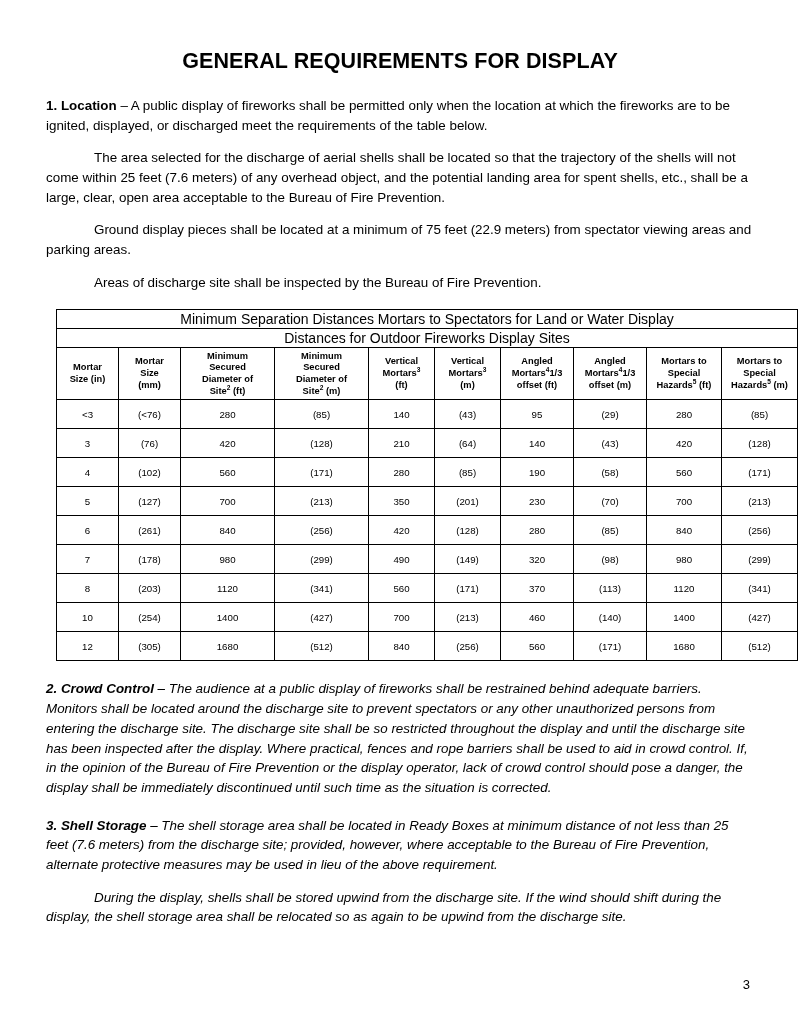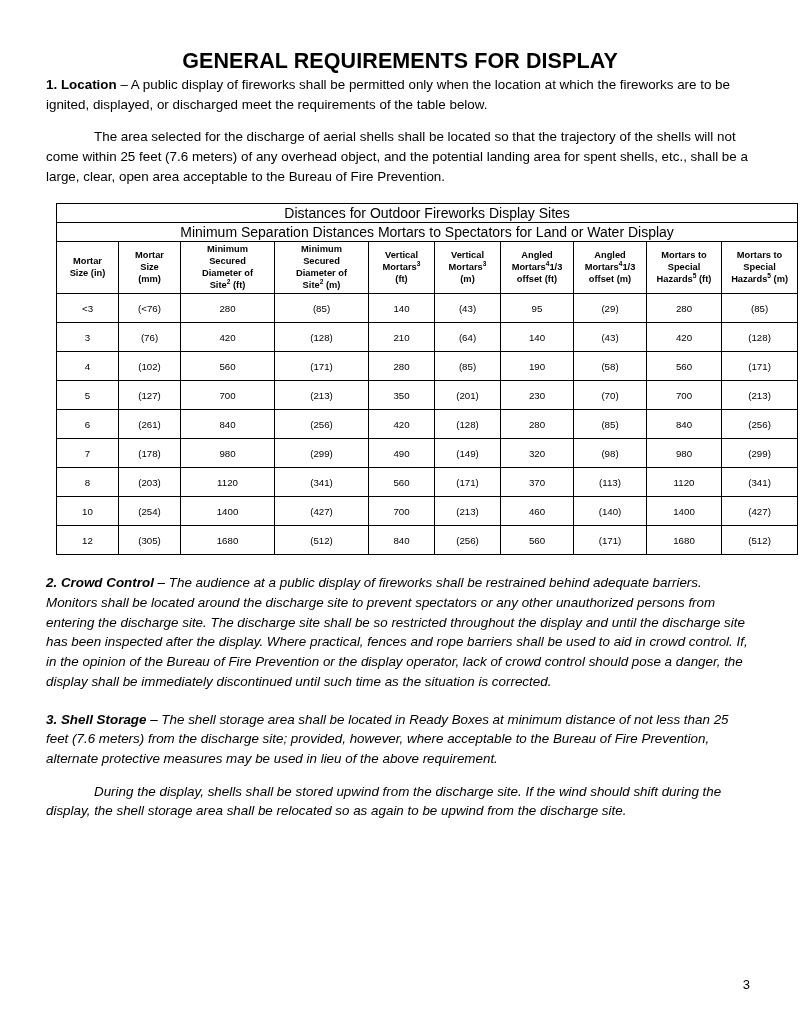--- a/index.html
+++ b/index.html
@@ -31,21 +31,21 @@
   .para {
     font-size: 13.4px;
     line-height: 1.47;
     text-align: left;
     margin: 0;
     padding: 0;
   }
   .para + .para { margin-top: 13px; }
   .para.indent { text-indent: 48px; }
   .para .lead { font-weight: bold; }
-  .block-1 { }
+  .block-1 { margin-top: 21px; }
 
   
   table.dist {
     border-collapse: collapse;
     width: 691px;
     margin: 17px 0 0 10px;
     table-layout: fixed;
   }
   table.dist td, table.dist th {
     border: 1px solid #000000;
@@ -105,41 +105,43 @@
 </head>
 <body>
 
 <div class="page">
 
   <h1 class="doc-title">GENERAL REQUIREMENTS FOR DISPLAY</h1>
 
   <div class="block-1">
     <p class="para"><span class="lead">1.  Location</span><span> – </span><span>A public display of fireworks shall be permitted only when the location at which the fireworks are to be ignited, displayed, or discharged meet the requirements of the table below.</span></p>
     <p class="para indent">The area selected for the discharge of aerial shells shall be located so that the trajectory of the shells will not come within 25 feet (7.6 meters) of any overhead object, and the potential landing area for spent shells, etc., shall be a large, clear, open area acceptable to the Bureau of Fire Prevention.</p>
+    <p class="para indent">Ground display pieces shall be located at a minimum of 75 feet (22.9 meters) from spectator viewing areas and parking areas.</p>
+    <p class="para indent">Areas of discharge site shall be inspected by the Bureau of Fire Prevention.</p>
   </div>
 
   <table class="dist">
     <colgroup>
       <col class="c0">
         <col class="c1">
         <col class="c2">
         <col class="c3">
         <col class="c4">
       <col class="c5">
         <col class="c6">
         <col class="c7">
         <col class="c8">
         <col class="c9">
     </colgroup>
     <tbody>
       <tr>
+        <td class="tbl-title" colspan="10">Minimum Separation Distances Mortars to Spectators for Land or Water Display</td>
+      </tr>
+      <tr>
         <td class="tbl-title" colspan="10">Distances for Outdoor Fireworks Display Sites</td>
-      </tr>
-      <tr>
-        <td class="tbl-title" colspan="10">Minimum Separation Distances Mortars to Spectators for Land or Water Display</td>
       </tr>
       <tr>
         <th class="colhead">
           <span>Mortar</span><br>
           <span>Size (in)</span>
         </th>
         <th class="colhead">
           <span>Mortar</span><br>
           <span>Size</span><br>
           <span>(mm)</span>

